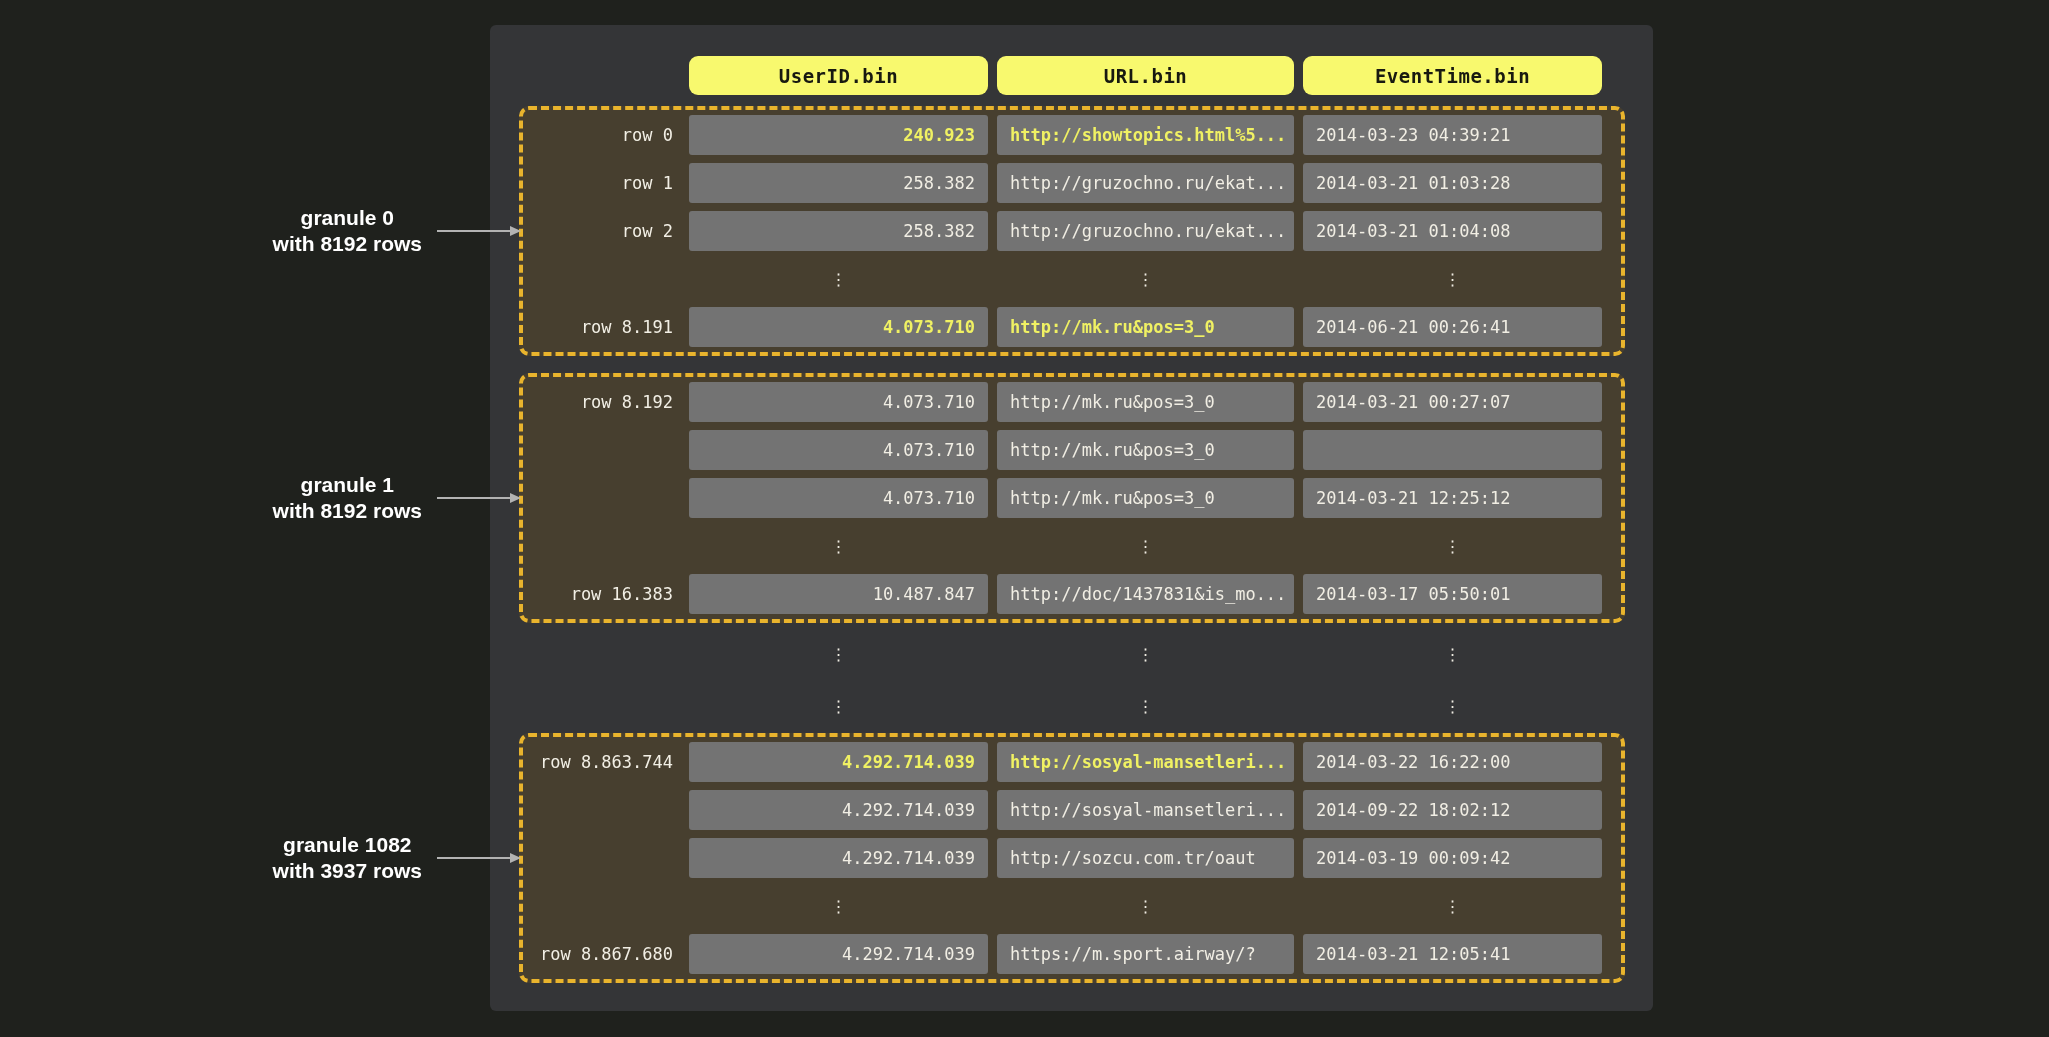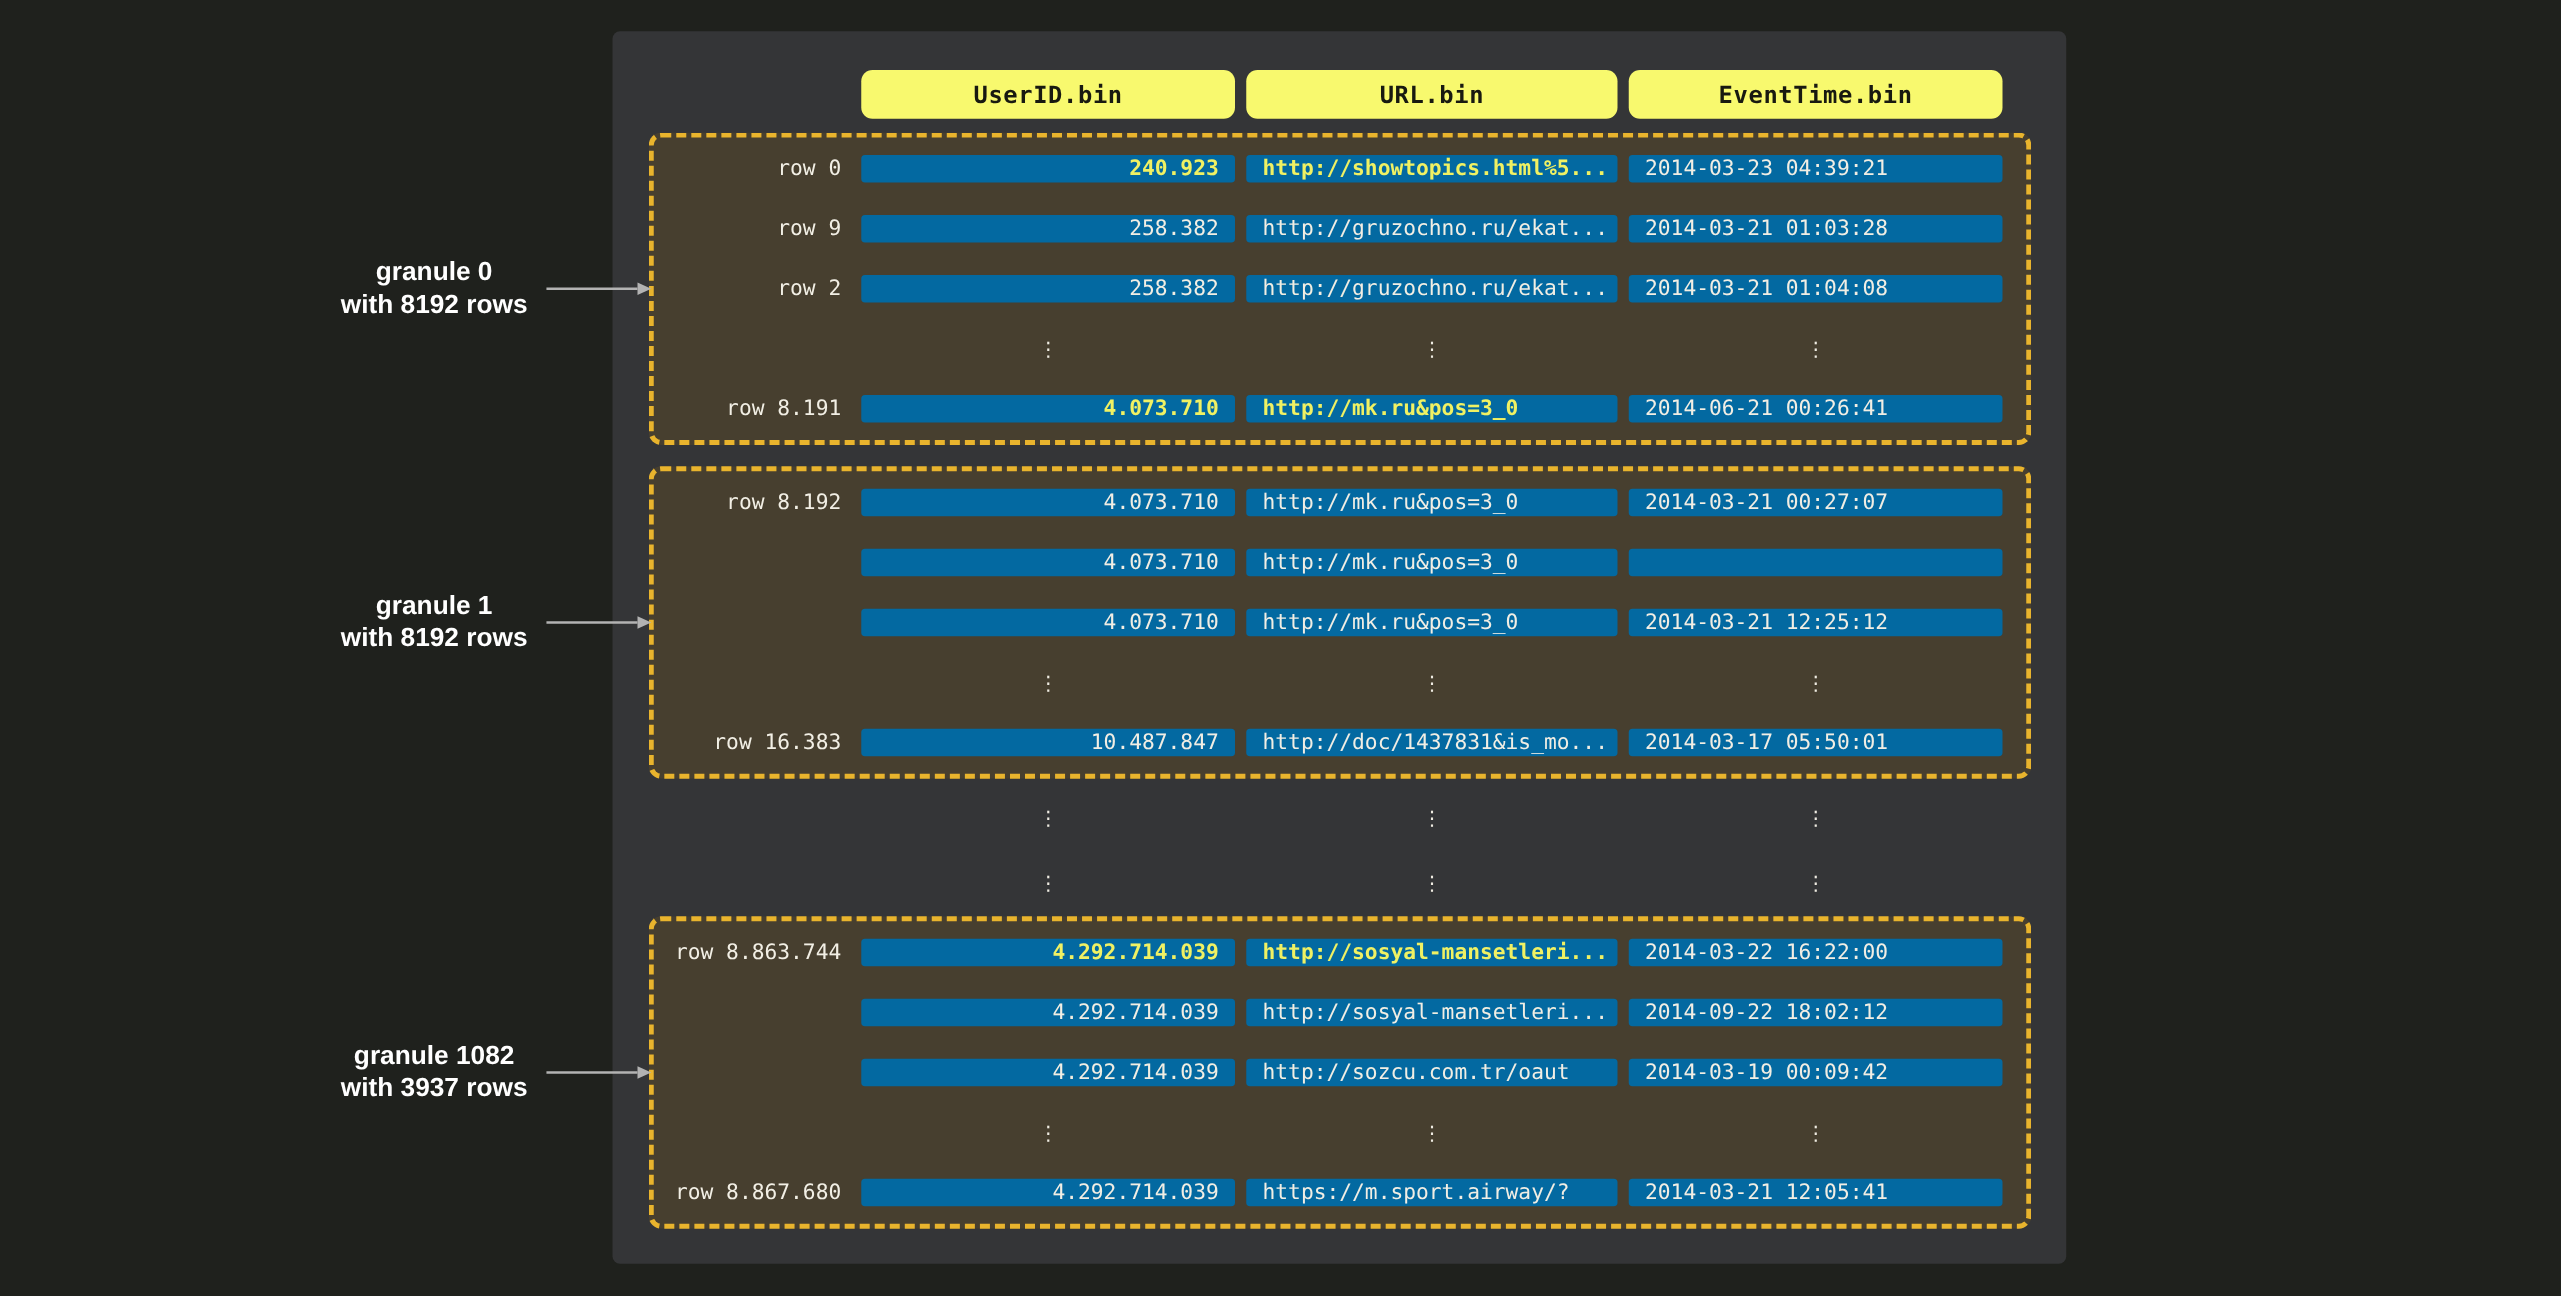--- a/index.html
+++ b/index.html
@@ -36,21 +36,21 @@
     padding-top:1px;
   }
   .g0 { top:81px; } .g1 { top:348px; } .g2 { top:708px; }
 
   .row { height:48px; }
   .rlabel {
     grid-column:1; text-align:right; padding-right:16px;
     color:#f2efe5; font-size:17px; white-space:nowrap;
   }
   .cell {
-    height:22px; background:#0369a1; border-radius:3px;
+    height:40px; background:#737373; border-radius:3px;
     display:flex; align-items:center; overflow:hidden; white-space:nowrap;
     color:#f1eee4; font-size:17px;
   }
   .num { justify-content:flex-end; padding-right:13px; }
   .txt { justify-content:flex-start; padding-left:13px; }
   .hl { color:#f0f163; font-weight:bold; }
 
   .dotcell {
     height:36px; display:flex; align-items:center; justify-content:center;
     color:#efece2; font-size:16px; letter-spacing:0;
@@ -85,21 +85,21 @@
   </div>
 
   <div class="granule g0">
     <div class="row colgrid">
       <div class="rlabel">row 0</div>
       <div class="cell num hl c1">240.923</div>
       <div class="cell txt hl c2">http://showtopics.html%5...</div>
       <div class="cell txt c3">2014-03-23 04:39:21</div>
     </div>
     <div class="row colgrid">
-      <div class="rlabel">row 9</div>
+      <div class="rlabel">row 1</div>
       <div class="cell num c1">258.382</div>
       <div class="cell txt c2">http://gruzochno.ru/ekat...</div>
       <div class="cell txt c3">2014-03-21 01:03:28</div>
     </div>
     <div class="row colgrid">
       <div class="rlabel">row 2</div>
       <div class="cell num c1">258.382</div>
       <div class="cell txt c2">http://gruzochno.ru/ekat...</div>
       <div class="cell txt c3">2014-03-21 01:04:08</div>
     </div>

